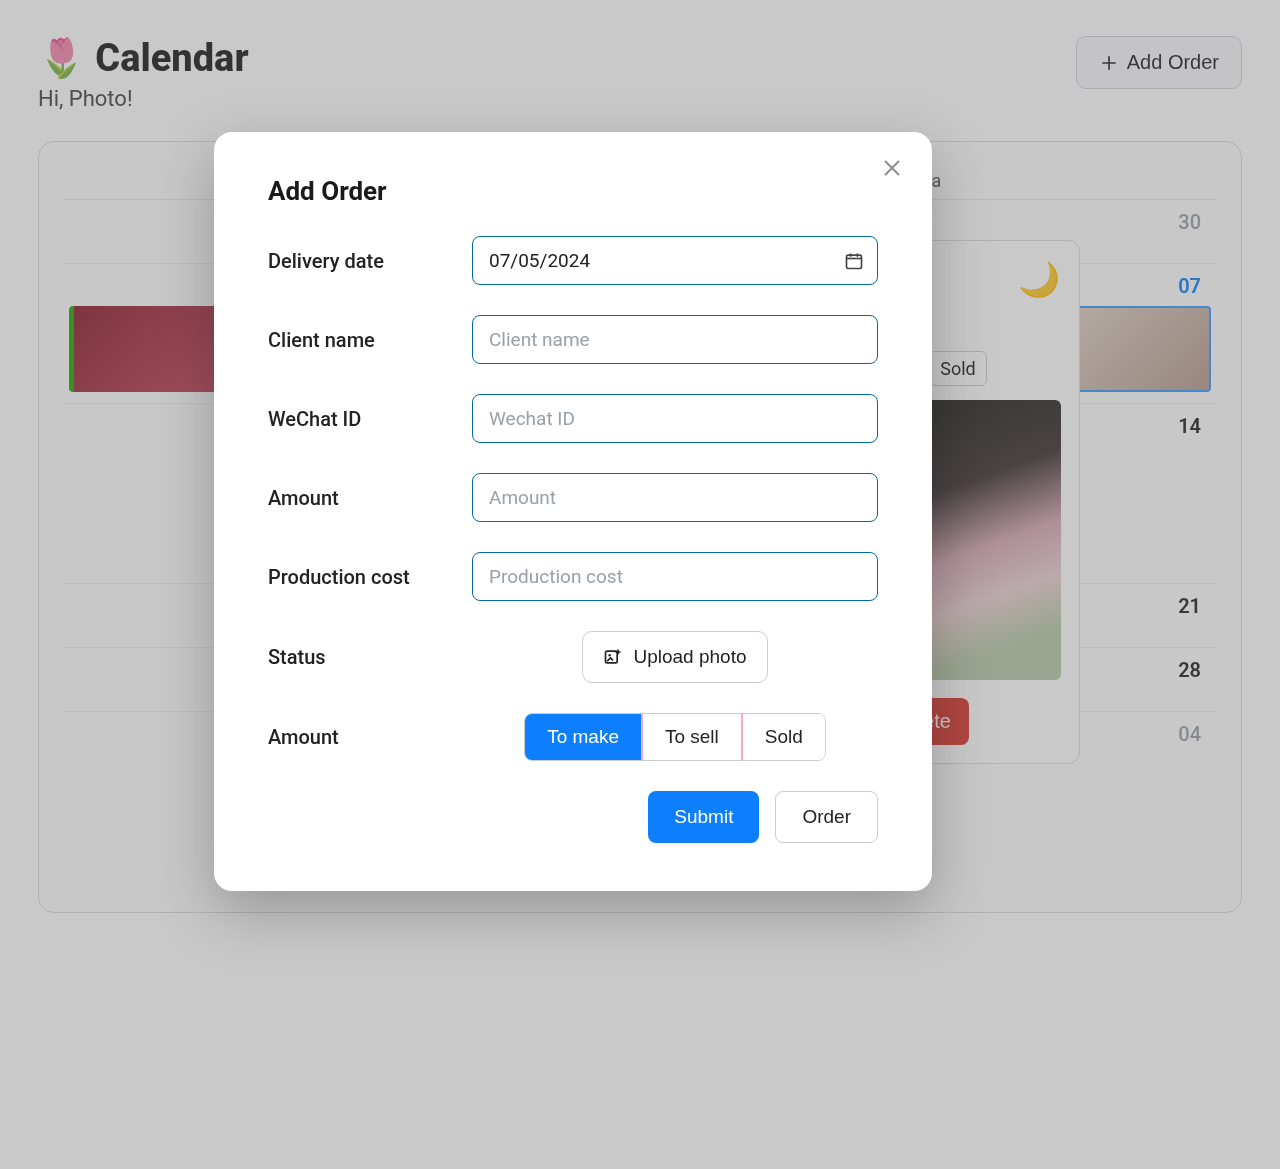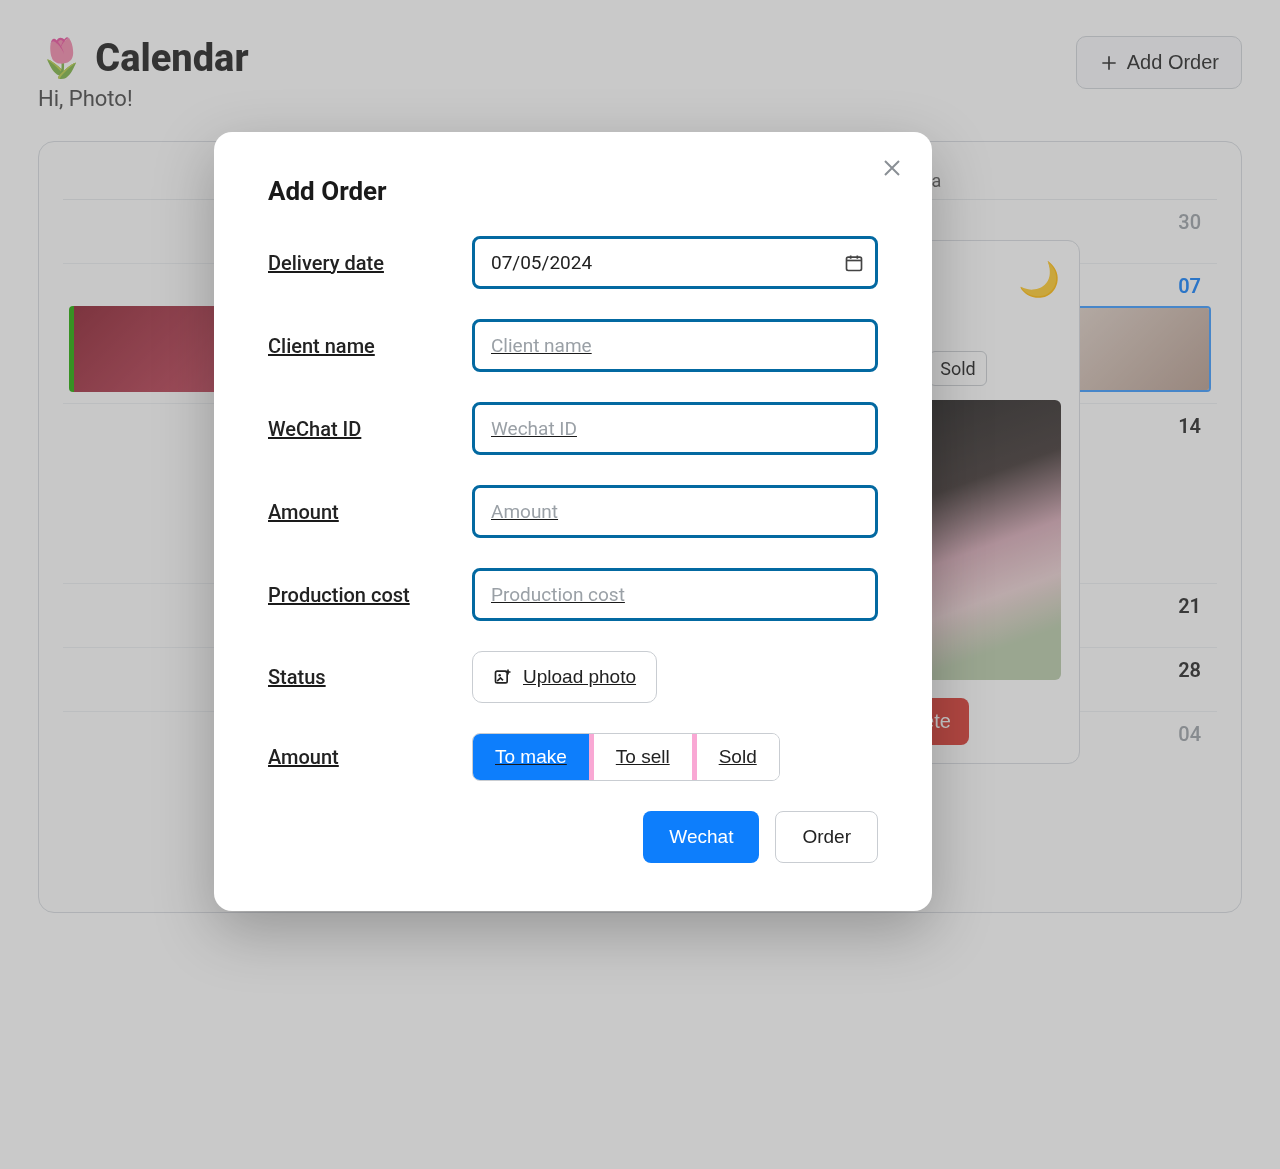--- a/index.html
+++ b/index.html
@@ -168,35 +168,34 @@
 .modal-title {
   font-size: 26px;
   font-weight: 700;
   margin-bottom: 30px;
 }
 .form-row {
   display: flex;
   align-items: center;
   gap: 24px;
   margin-bottom: 30px;
-  text-decoration: underline;
 }
 .form-label {
   width: 180px;
   font-size: 20px;
   font-weight: 500;
   color: #222;
 }
-.form-control-wrap { flex: 1; display: flex; justify-content: flex-start; }
+.form-control-wrap { flex: 1; display: flex; justify-content: center; }
 .form-input {
   flex: 1;
   width: 100%;
   font-size: 19px;
   padding: 12px 16px;
-  border: 3px solid #0369a1;
+  border: 1px solid #0369a1;
   border-radius: 8px;
   font-family: inherit;
   color: #222;
 }
 .form-input::placeholder { color: #9aa0a6; }
 .date-wrap { position: relative; flex:1; }
 .date-wrap .cal-ic {
   position: absolute; right: 14px; top: 50%; transform: translateY(-50%);
   pointer-events: none;
 }
@@ -216,21 +215,21 @@
   display: flex;
   border: 1px solid #c9cdd2;
   border-radius: 8px;
   overflow: hidden;
 }
 .status-btn {
   padding: 12px 22px;
   font-size: 19px;
   background: #fff;
   border: none;
-  border-right: 5px solid #f9a8d4;
+  border-right: 2px solid #f9a8d4;
   cursor: pointer;
   color: #222;
 }
 .status-btn:last-child { border-right: none; }
 .status-btn.active { background: #0d7efc; color: #fff; }
 .modal-actions {
   display: flex;
   justify-content: flex-end;
   gap: 16px;
   margin-top: 10px;
@@ -415,16 +414,16 @@
     <div class="form-control-wrap">
       <div class="status-group">
         <button class="status-btn active">To make</button>
         <button class="status-btn">To sell</button>
         <button class="status-btn">Sold</button>
       </div>
     </div>
   </div>
 
   <div class="modal-actions">
-    <button class="btn-primary">Wechat</button>
+    <button class="btn-primary">Submit</button>
     <button class="btn-secondary">Order</button>
   </div>
 </div>
 
 </body></html>

